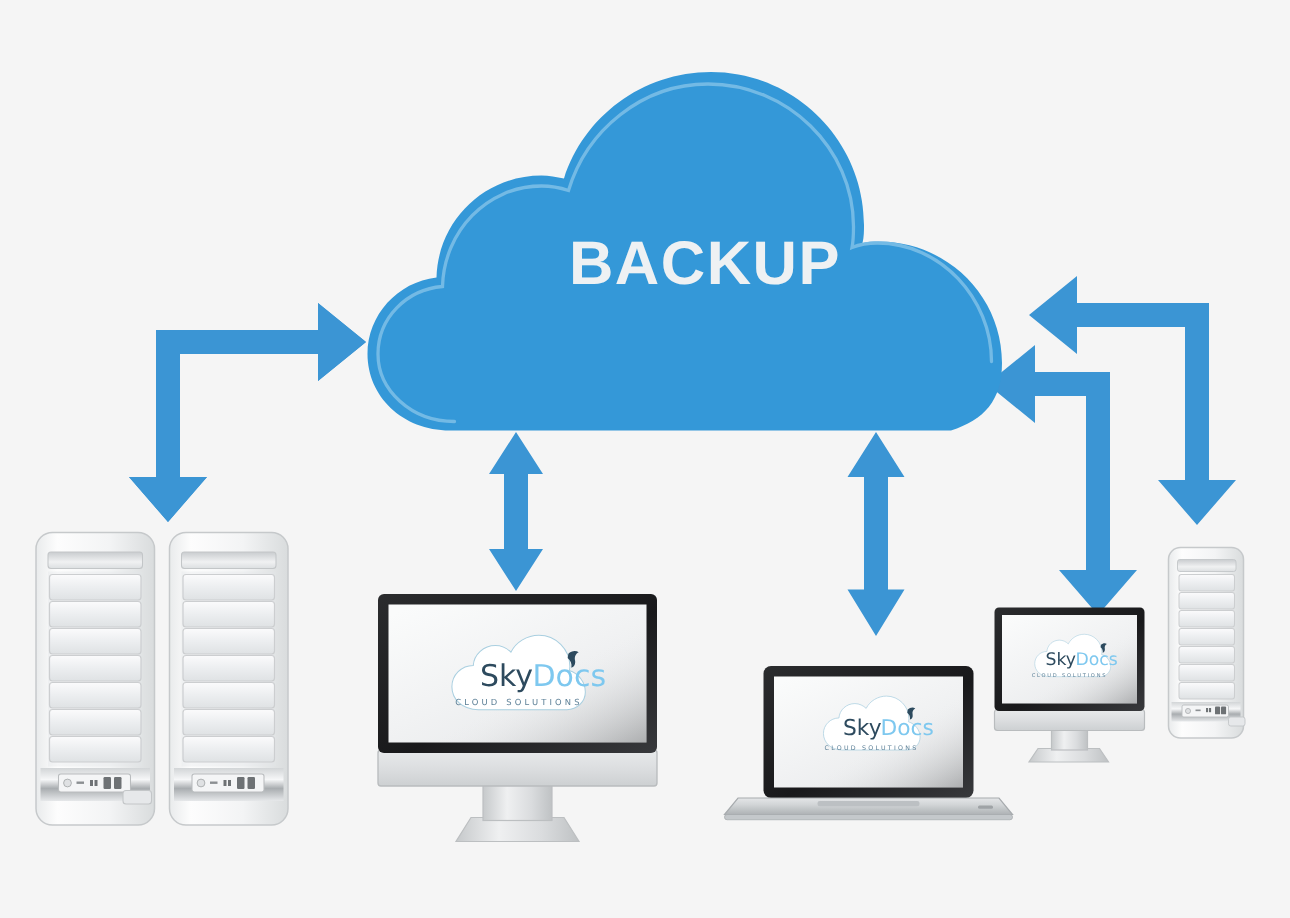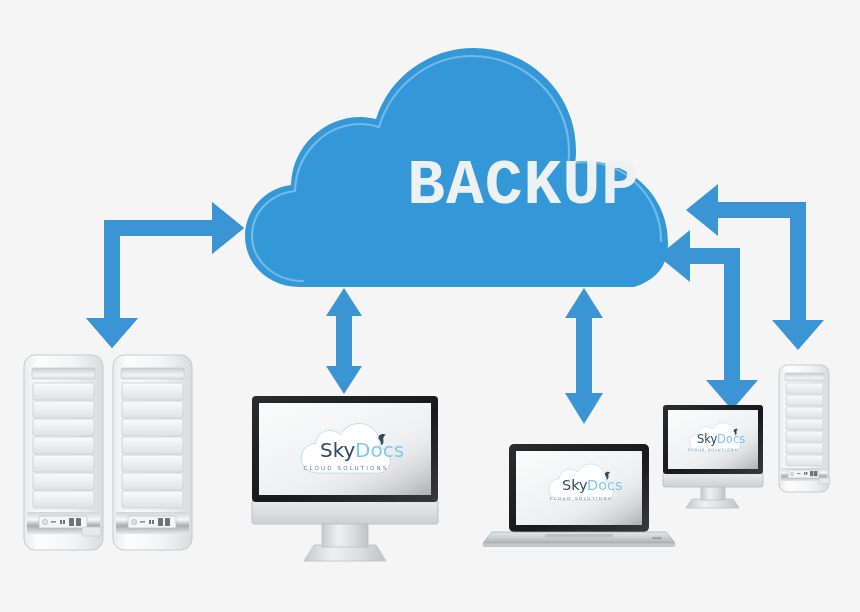--- a/index.html
+++ b/index.html
@@ -23,24 +23,24 @@
     left: 0;
     top: 0;
     width: 860px;
     height: 612px;
   }
   .backup-label {
     position: absolute;
     left: 300px;
     top: 155px;
     width: 340px;
-    text-align: right;
-    font-family: Liberation Mono, monospace;
+    text-align: center;
+    font-family: Liberation Sans, sans-serif;
     font-weight: bold;
-    font-size: 63px;
+    font-size: 41px;
     letter-spacing: 1px;
     color: #eef1f3;
     line-height: 1;
     user-select: none;
     pointer-events: none;
   }
 </style>
 </head>
 <body>
 

